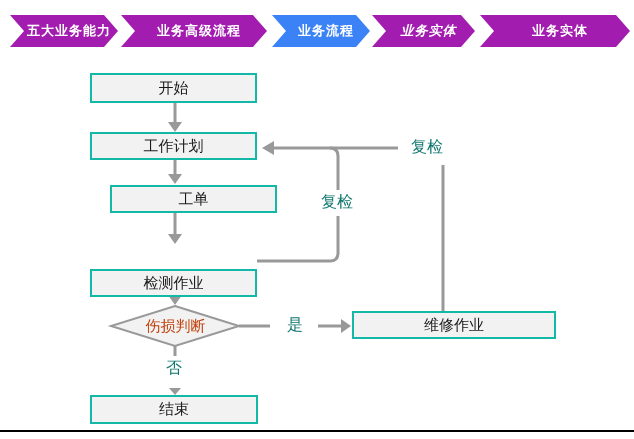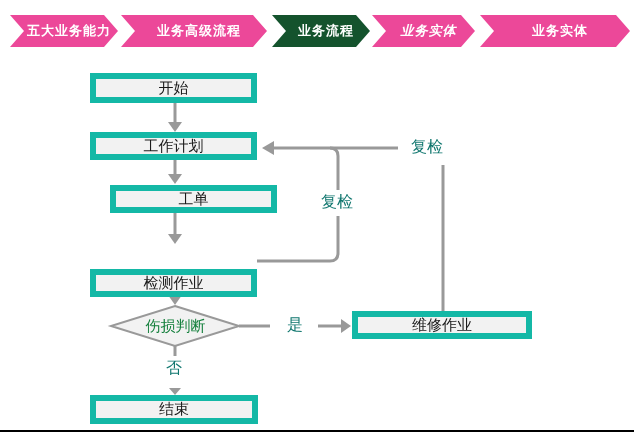--- a/index.html
+++ b/index.html
@@ -9,52 +9,52 @@
     position:relative;
     overflow:hidden;
     font-family:"DejaVu Sans","Liberation Sans",sans-serif;
     color:#1a1a1a;
   }
   
   .chevron{
     position:absolute;top:15px;height:32px;
     display:flex;align-items:center;justify-content:center;
     clip-path:polygon(0 0, calc(100% - 14px) 0, 100% 50%, calc(100% - 14px) 100%, 0 100%, 14px 50%);
-    background:#ec4899;
+    background:#a21caf;
     color:#ffffff;font-size:13px;font-weight:bold;
     padding-left:10px;box-sizing:border-box;
     letter-spacing:1px;
     cursor:pointer;
   }
-  .chevron.active{background:#14532d;}
+  .chevron.active{background:#3b82f6;}
   .c1{left:10px;width:108px;}
   .c2{left:121px;width:146px;}
   .c3{left:272px;width:98px;}
   .c4{left:372px;width:103px;font-style:italic;}
   .c5{left:480px;width:150px;}
   
   .node{
     position:absolute;
     background:#f2f2f2;
-    border:6px solid #14b8a6;
+    border:2px solid #14b8a6;
     box-sizing:border-box;
     display:flex;align-items:center;justify-content:center;
     font-size:15px;color:#1a1a1a;
   }
   .n-start  {left:90px; top:73px;  width:167px;height:30px;}
   .n-plan   {left:90px; top:132px; width:167px;height:28px;}
   .n-order  {left:90px; top:185px; width:167px;height:28px;margin-left:20px;}
   .n-inspect{left:90px; top:245px; width:167px;height:28px;margin-top:24px;}
   .n-end    {left:90px; top:395px; width:168px;height:29px;}
-  .n-repair {left:352px;top:311px; width:180px;height:28px;text-align:center;}
+  .n-repair {left:352px;top:311px; width:204px;height:28px;text-align:center;}
   
   .diamond-label{
     position:absolute;left:112px;top:306px;width:127px;height:40px;
     display:flex;align-items:center;justify-content:center;
-    font-size:15px;color:#15803d;
+    font-size:15px;color:#c2410c;
   }
   
   .connectors{position:absolute;left:0;top:0;width:634px;height:439px;pointer-events:none;}
   
   .edge-label{
     position:absolute;
     font-size:16px;color:#0f766e;
     line-height:20px;white-space:nowrap;
   }
   .lbl-recheck-outer{left:411px;top:137px;}

